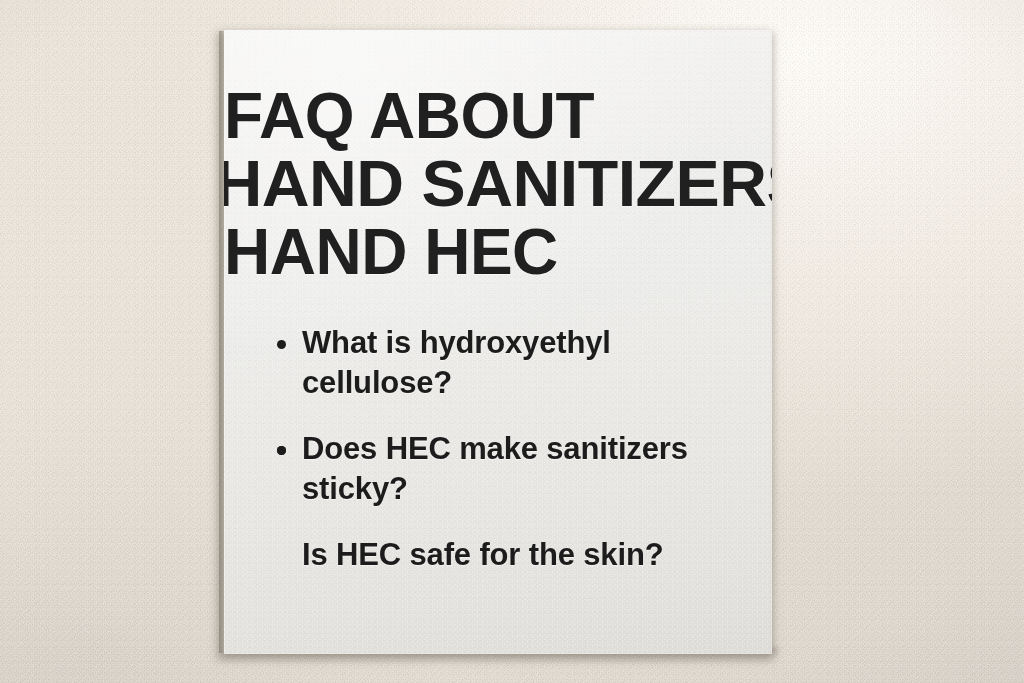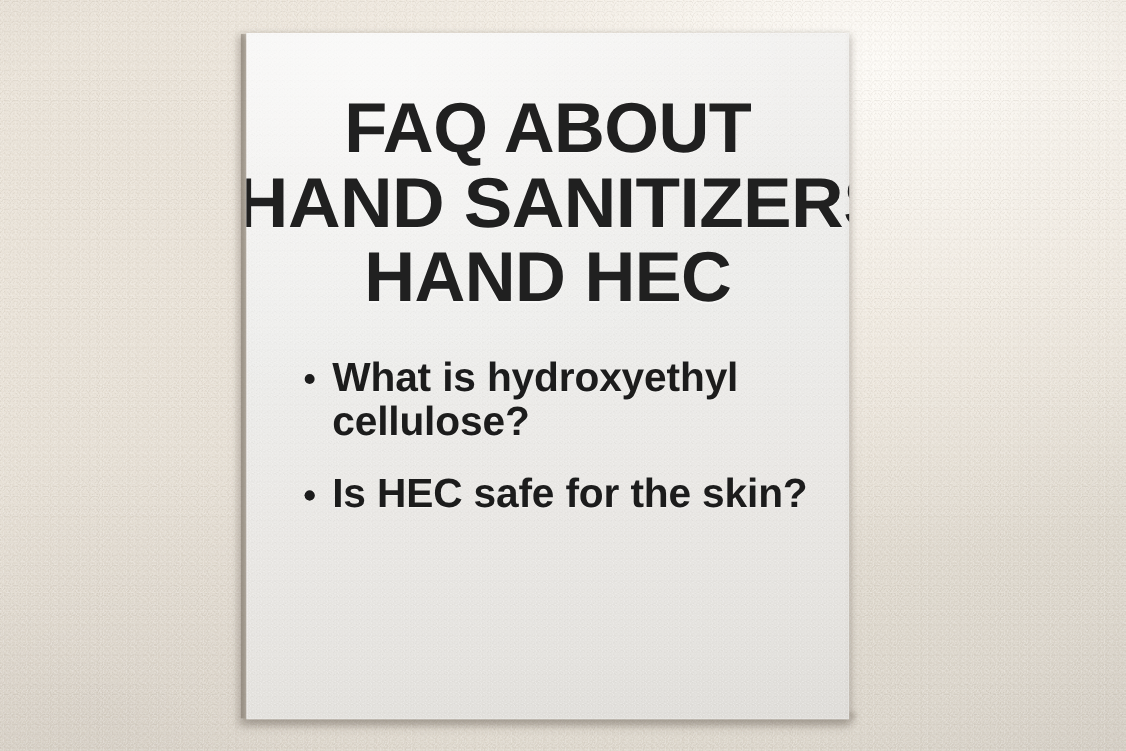--- a/index.html
+++ b/index.html
@@ -140,21 +140,21 @@
     position: absolute;
     inset: 0;
     padding: 0;
   }
 
   .title-block {
     position: absolute;
     left: 0;
     right: 0;
     top: 52px;
-    text-align: center;
+    text-align: left;
     color: #1f1f1f;
   }
 
   .title-line {
     display: block;
     font-family: "Liberation Sans", sans-serif;
     font-weight: 700;
     font-size: 64px;
     line-height: 68px;
     letter-spacing: -0.5px;
@@ -177,21 +177,21 @@
     list-style: none;
   }
 
   .faq-item {
     position: relative;
     display: block;
     padding-left: 48px;
     margin-bottom: 26px;
     font-family: "Liberation Sans", sans-serif;
     font-weight: 700;
-    font-size: 37px;
+    font-size: 31px;
     line-height: 40px;
     color: #1c1c1c;
     letter-spacing: -0.15px;
     text-shadow: 0 1px 1px rgba(255,255,255,0.5);
   }
 
   .faq-item:last-child { margin-bottom: 0; }
 
   .faq-bullet {
     position: absolute;
@@ -233,20 +233,21 @@
         <ul class="faq-list">
           <li class="faq-item">
             <span class="faq-bullet"></span>
             <span>What is hydroxyethyl cellulose?</span>
           </li>
           <li class="faq-item">
             <span class="faq-bullet"></span>
           </li>
           <li class="faq-item">
             <span class="faq-bullet"></span>
+            <span>Does HEC make sanitizers sticky?</span>
           </li>
           <li class="faq-item">
             
             <span>Is HEC safe for the skin?</span>
           </li>
         </ul>
 
       </div>
     </div>
   </div>

